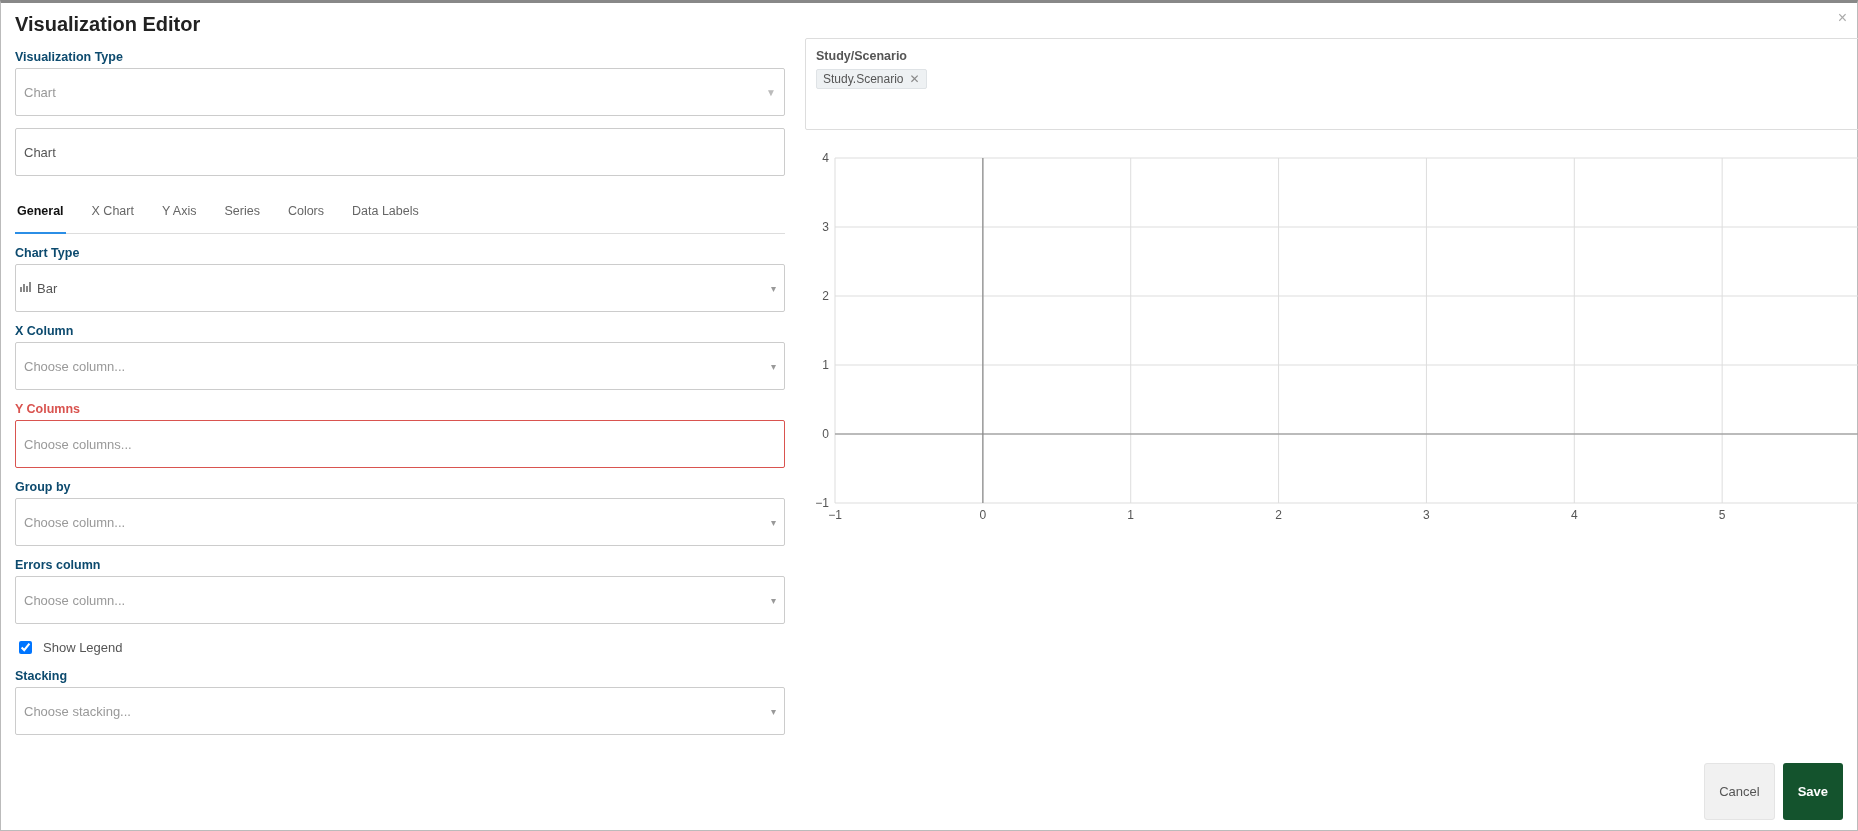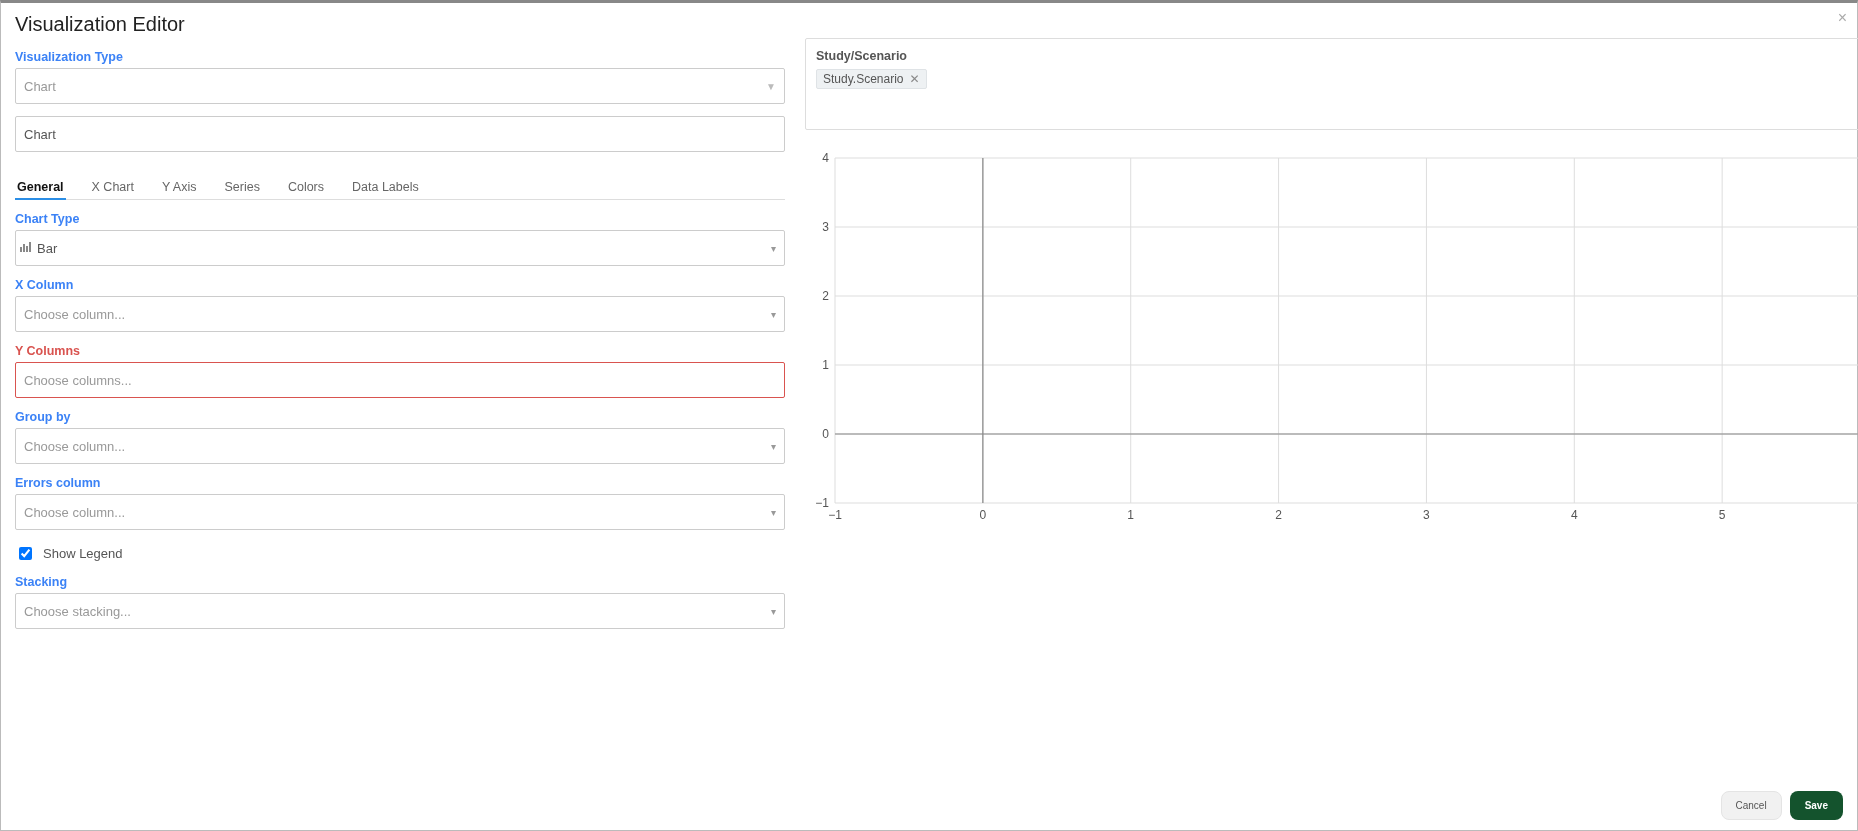--- a/index.html
+++ b/index.html
@@ -11,49 +11,49 @@
   }
   .modal {
     position:relative; width:1858px; height:831px;
     border:1px solid #bbb; border-top:3px solid #888;
     padding:0;
   }
   .close-x {
     position:absolute; top:6px; right:10px; color:#aaa; font-size:16px; cursor:pointer;
   }
   .title {
-    font-size:20px; font-weight:400; color:#222;
+    font-size:20px; font-weight:700; color:#222;
     padding:10px 14px 2px;
   }
   .columns { display:flex; padding:0 14px; gap:20px; }
   .left { width:770px; flex:0 0 770px; }
   .right { flex:1; }
 
   .form-group { margin-top:12px; }
-  .form-label { font-size:12.5px; color:#3b82f6; font-weight:600; margin-bottom:4px; display:block; }
+  .form-label { font-size:12.5px; color:#0c4a6e; font-weight:600; margin-bottom:4px; display:block; }
   .form-label.err { color:#d9534f; }
   .select, .text-input, .chip-input {
     width:100%; border:1px solid #ccc; background:#fff;
-    height:36px; display:flex; align-items:center;
+    height:48px; display:flex; align-items:center;
     padding:0 8px; color:#666; position:relative; font-size:13px;
     border-radius:2px;
   }
   .select.small-icon { padding-left:4px; }
   .select.err { border-color:#d9534f; }
   .select .caret, .chip-input .caret {
     position:absolute; right:8px; top:50%; transform:translateY(-50%);
     color:#999; font-size:10px; pointer-events:none;
   }
   .select .caret.grey { color:#bbb; }
   .placeholder { color:#999; }
   .text-value { color:#555; }
   .bar-icon { font-size:11px; color:#888; margin-right:6px; display:inline-block; }
 
   .tabs { margin-top:22px; border-bottom:1px solid #ddd; display:flex; gap:24px; }
-  .tab { padding:6px 2px 4px; color:#666; font-size:12.5px; cursor:pointer; }
+  .tab { padding:6px 2px 14px; color:#666; font-size:12.5px; cursor:pointer; }
   .tab.active { color:#111; font-weight:600; border-bottom:2px solid #2b8ee6; margin-bottom:-1px; }
 
   .checkbox-row { display:flex; align-items:center; gap:8px; margin-top:14px; color:#555; }
   .checkbox-row input { width:13px; height:13px; }
 
   
   .scenario-box { border:1px solid #ddd; padding:10px 10px 40px; border-radius:2px; }
   .scenario-label { font-size:12.5px; color:#555; font-weight:600; margin-bottom:6px; }
   .chip {
     display:inline-flex; align-items:center; gap:6px;
@@ -64,21 +64,21 @@
 
   .chart-wrap { margin-top:18px; position:relative; width:1070px; height:380px; }
   .chart-svg { width:100%; height:100%; }
   .axis-line { stroke:#888; stroke-width:1.2; }
   .grid-line { stroke:#ddd; stroke-width:1; }
   .tick-text { fill:#555; font-size:12px; font-family:inherit; }
 
   .footer {
     position:absolute; bottom:10px; right:14px; display:flex; gap:8px;
   }
-  .btn { padding:8px 14px; font-size:10px; border-radius:8px; cursor:pointer; border:1px solid transparent; }
+  .btn { padding:20px 14px; font-size:13px; border-radius:3px; cursor:pointer; border:1px solid transparent; }
   .btn-cancel { background:#f1f1f1; color:#555; border-color:#e4e4e4; }
   .btn-save { background:#14532d; color:#fff;font-weight:bold; }
 </style>
 </head>
 <body>
 
 <div class="modal">
   <span class="close-x">×</span>
   <div class="title">Visualization Editor</div>
 

